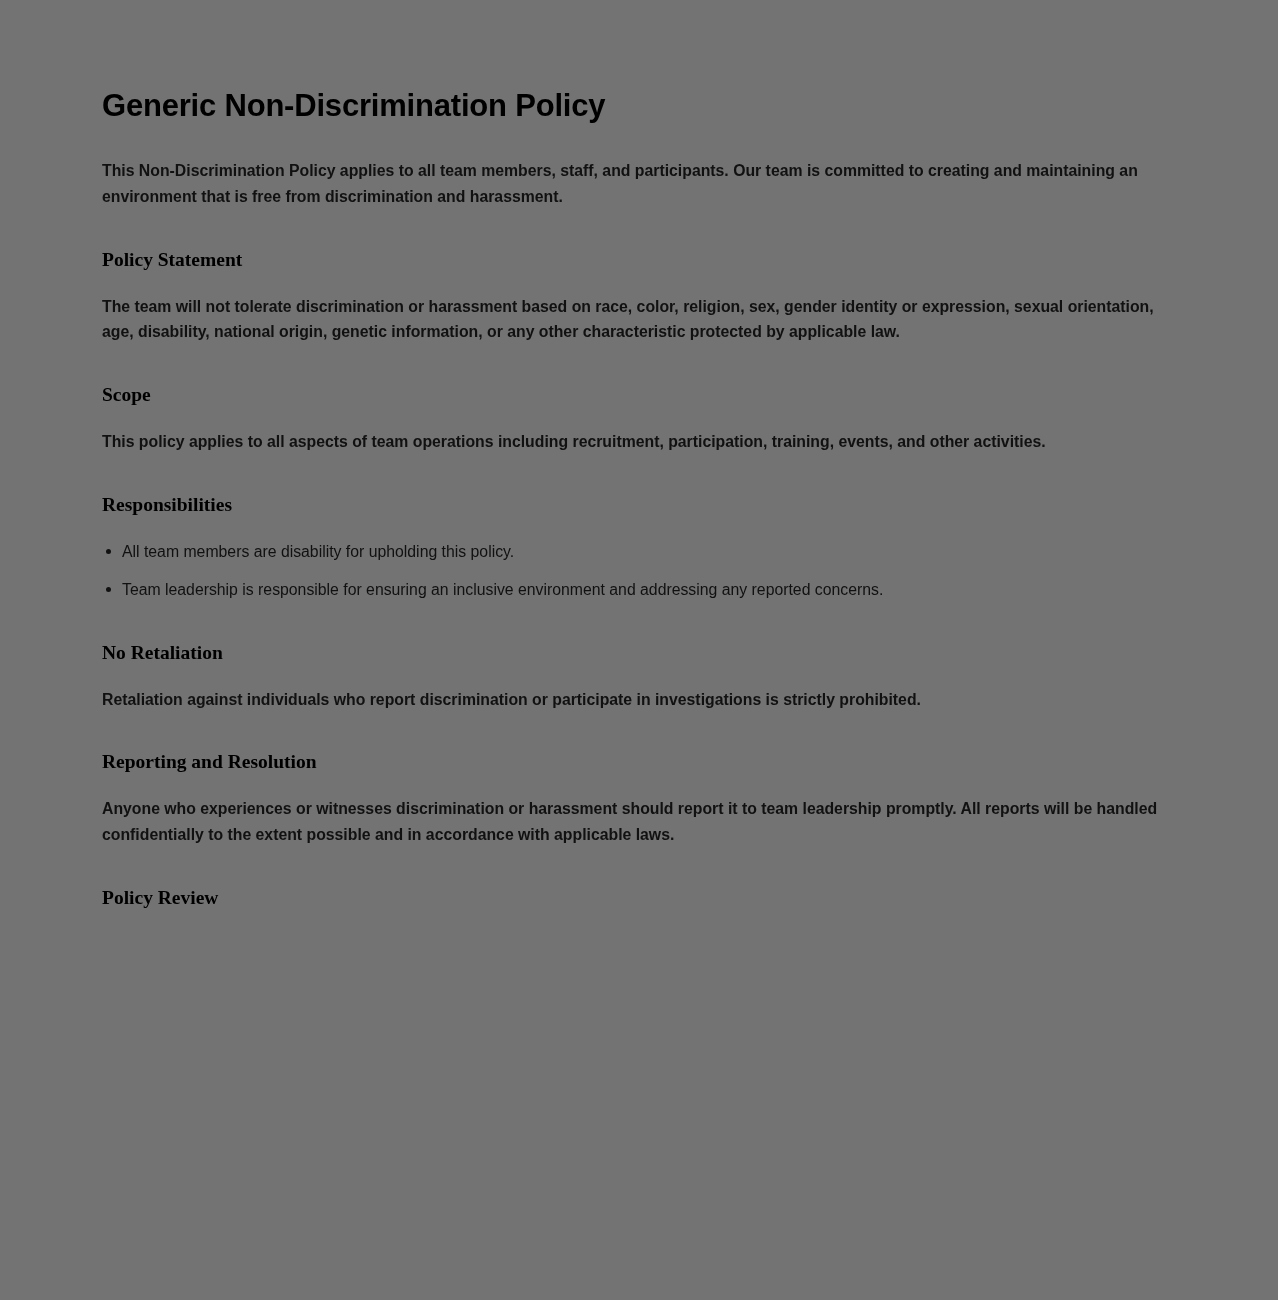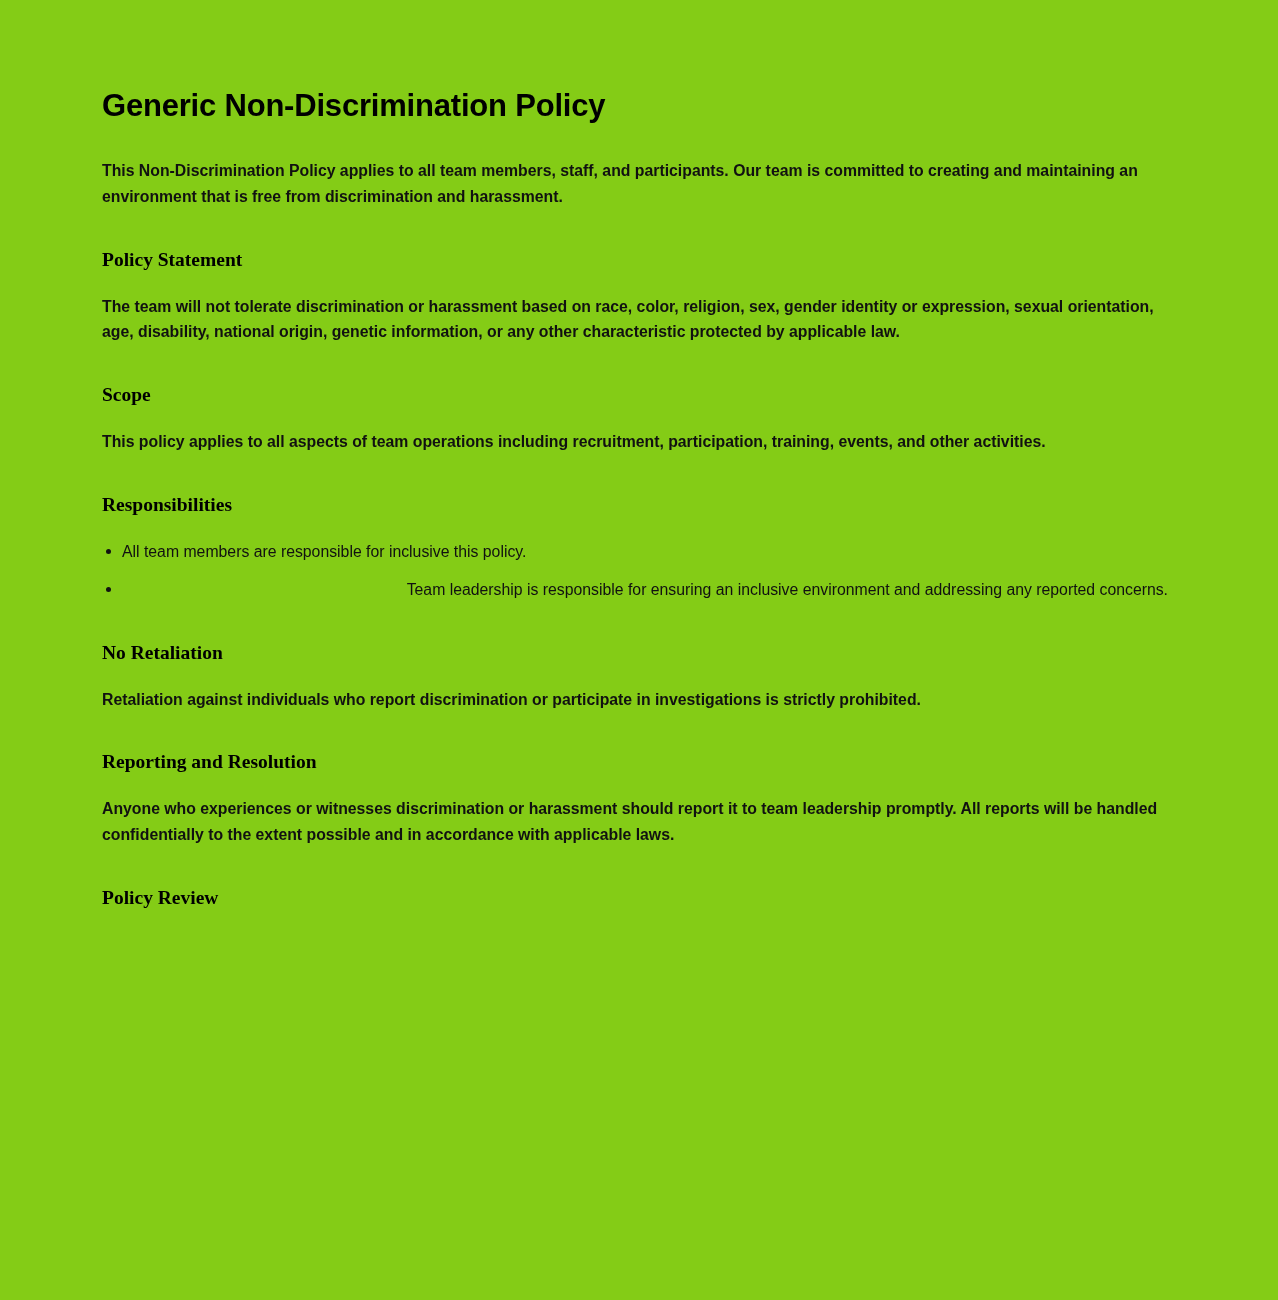--- a/index.html
+++ b/index.html
@@ -12,21 +12,21 @@
     width: 1278px;
     min-height: 1300px;
     font-family: "Liberation Sans", sans-serif;
     color: #000000;
     -webkit-font-smoothing: antialiased;
   }
   .page {
     box-sizing: border-box;
     width: 1278px;
     min-height: 1300px;
-    background: #84cc16;
+    background: #737373;
     padding: 88px 100px 40px 102px;
   }
   .doc {
     max-width: 1066px;
   }
   h1.doc-title {
     font-size: 31px;
     line-height: 36px;
     font-weight: bold;
     letter-spacing: -0.2px;
@@ -56,21 +56,20 @@
   ul.bullet-list li {
     position: relative;
     font-size: 15.8px;
     line-height: 25.8px;
     color: #111111;
     padding-left: 20px;
     margin-bottom: 12px;
   }
   ul.bullet-list li:last-child {
     margin-bottom: 0;
-    text-align: right;
   }
   ul.bullet-list li .bullet-marker {
     position: absolute;
     left: 4px;
     top: 10px;
     width: 5px;
     height: 5px;
     border-radius: 50%;
     background: #111111;
     display: block;
@@ -97,21 +96,21 @@
     <div class="section-block">
       <h2 class="section-heading">Scope</h2>
       <p class="body-text">This policy applies to all aspects of team operations including recruitment, participation, training, events, and other activities.</p>
     </div>
 
     <div class="section-block">
       <h2 class="section-heading">Responsibilities</h2>
       <ul class="bullet-list">
         <li>
           <span class="bullet-marker"></span>
-          <span>All team members are responsible for inclusive this policy.</span>
+          <span>All team members are disability for upholding this policy.</span>
         </li>
         <li>
           <span class="bullet-marker"></span>
           <span>Team leadership is responsible for ensuring an inclusive environment and addressing any reported concerns.</span>
         </li>
       </ul>
     </div>
 
     <div class="section-block">
       <h2 class="section-heading">No Retaliation</h2>

